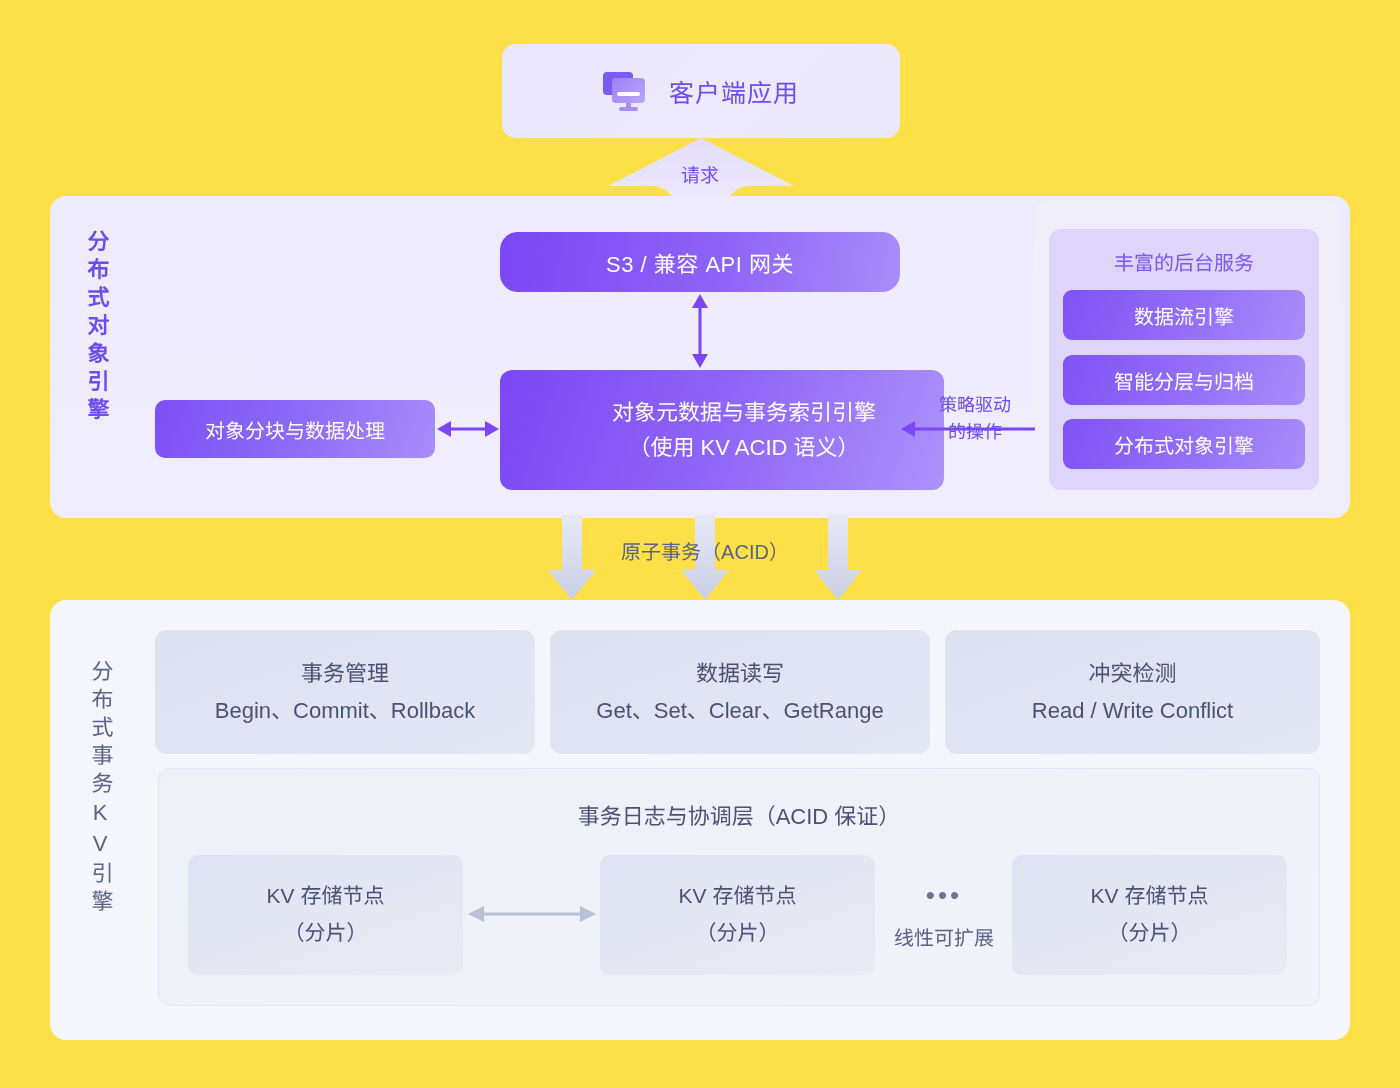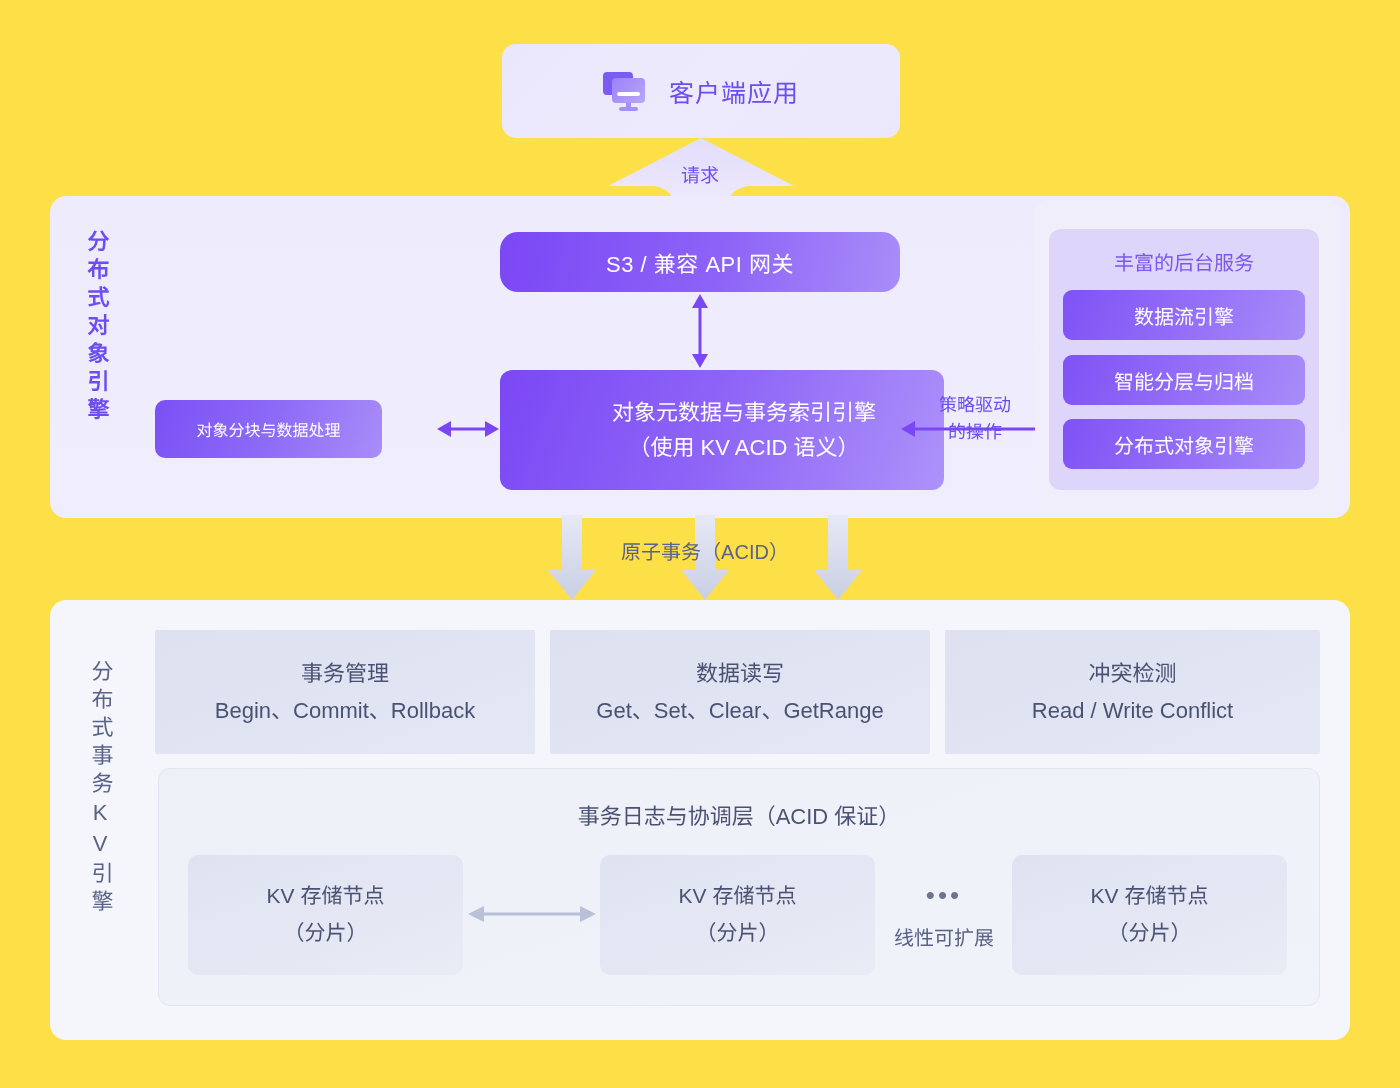--- a/index.html
+++ b/index.html
@@ -176,29 +176,29 @@
     color: #ffffff;
     font-size: 22px;
     line-height: 1.6;
     padding-left: 44px;
   }
 
   .chunk-box {
     position: absolute;
     left: 155px;
     top: 400px;
-    width: 227px;
+    width: 280px;
     height: 58px;
     border-radius: 10px;
     background: linear-gradient(110deg, #7b50f5 0%, #8d6af7 50%, #a98df9 100%);
     display: flex;
     align-items: center;
     justify-content: center;
     color: #ffffff;
-    font-size: 16px;
+    font-size: 20px;
   }
 
   
   .backend-outer {
     position: absolute;
     left: 1035px;
     top: 200px;
     width: 305px;
     height: 318px;
     border-radius: 14px;
@@ -300,21 +300,21 @@
     top: 600px;
     width: 1300px;
     height: 440px;
     border-radius: 16px;
     background: #f4f6fc;
   }
   .op-card {
     position: absolute;
     top: 630px;
     height: 124px;
-    border-radius: 2px;
+    border-radius: 12px;
     background: linear-gradient(160deg, #dde1f0 0%, #e4e7f4 100%);
     display: flex;
     flex-direction: column;
     align-items: center;
     justify-content: center;
     color: #4a5274;
     line-height: 1.7;
   }
   .op-card .op-title { font-size: 22px; }
   .op-card .op-sub { font-size: 22px; }

